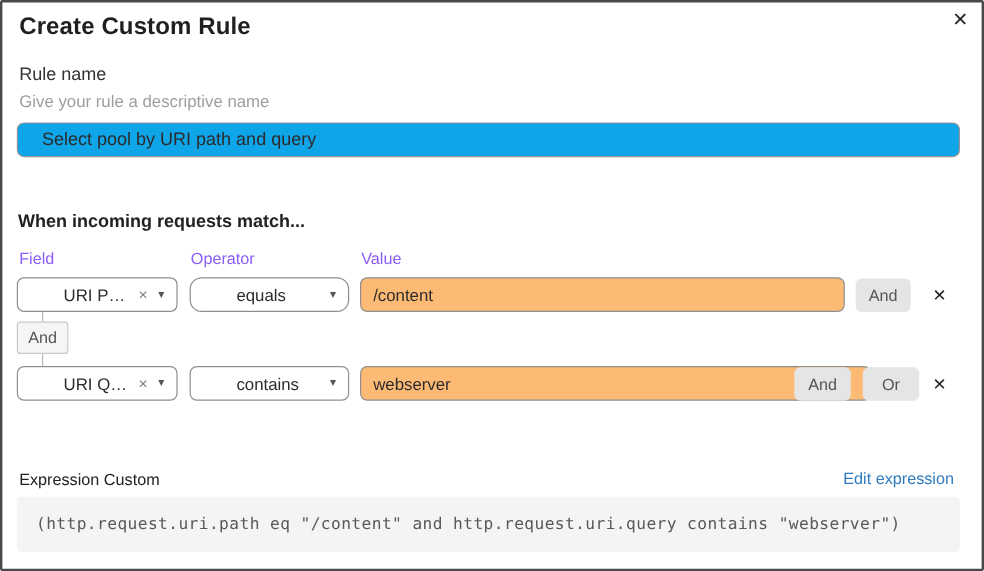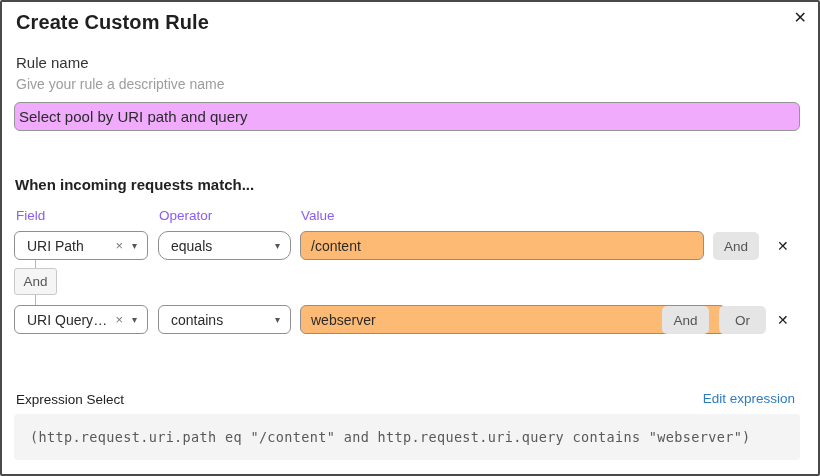--- a/index.html
+++ b/index.html
@@ -45,25 +45,25 @@
     left: 14px; top: 74px;
     font-size: 14px;
     color: #9d9d9d;
   }
 
   .name-input {
     left: 12px; top: 100px;
     width: 786px; height: 29px;
     border: 1px solid #959595;
     border-radius: 6px;
-    padding: 0 4px;
+    padding: 0 20px;
     font-family: "Liberation Sans", "DejaVu Sans", sans-serif;
     font-size: 15px;
     color: #2b2b2b;
-    background: #f0abfc;
+    background: #0ea5e9;
     outline: none;
   }
 
   .match-heading {
     left: 13px; top: 174px;
     font-size: 15px;
     font-weight: bold;
     color: #222222;
   }
 
@@ -87,20 +87,21 @@
     font-size: 14px;
     color: #2b2b2b;
     cursor: pointer;
   }
   .select-box .sel-text {
     white-space: nowrap;
     overflow: hidden;
     text-overflow: ellipsis;
     flex: 1 1 auto;
     min-width: 0;
+    margin-left: 26px;
   }
   .clear-x {
     color: #7a7a7a;
     font-size: 13px;
     margin-left: 6px;
     flex: 0 0 auto;
     cursor: pointer;
   }
   .caret {
     color: #555555;
@@ -241,20 +242,20 @@
     <span class="caret">▾</span>
   </div>
 
   <input class="abs value-input" style="left: 298px; top: 303px; width: 426px;" type="text" value="webserver">
 
   <button class="abs combinator-btn" style="left:660px; top:304px; width:47px;">And</button>
   <button class="abs combinator-btn" style="left:717px; top:304px; width:47px;">Or</button>
 
   <div class="abs row-delete" style="left:775px; top:310px;">✕</div>
 
-  <div class="abs expr-label">Expression Select</div>
+  <div class="abs expr-label">Expression Custom</div>
   <a class="abs edit-link" href="#" style="color: rgb(47, 123, 191);">Edit expression</a>
 
   <div class="abs code-block">
     <span class="code-text">(http.request.uri.path eq "/content" and http.request.uri.query contains "webserver")</span>
   </div>
 
 </div>
 
 </body></html>

